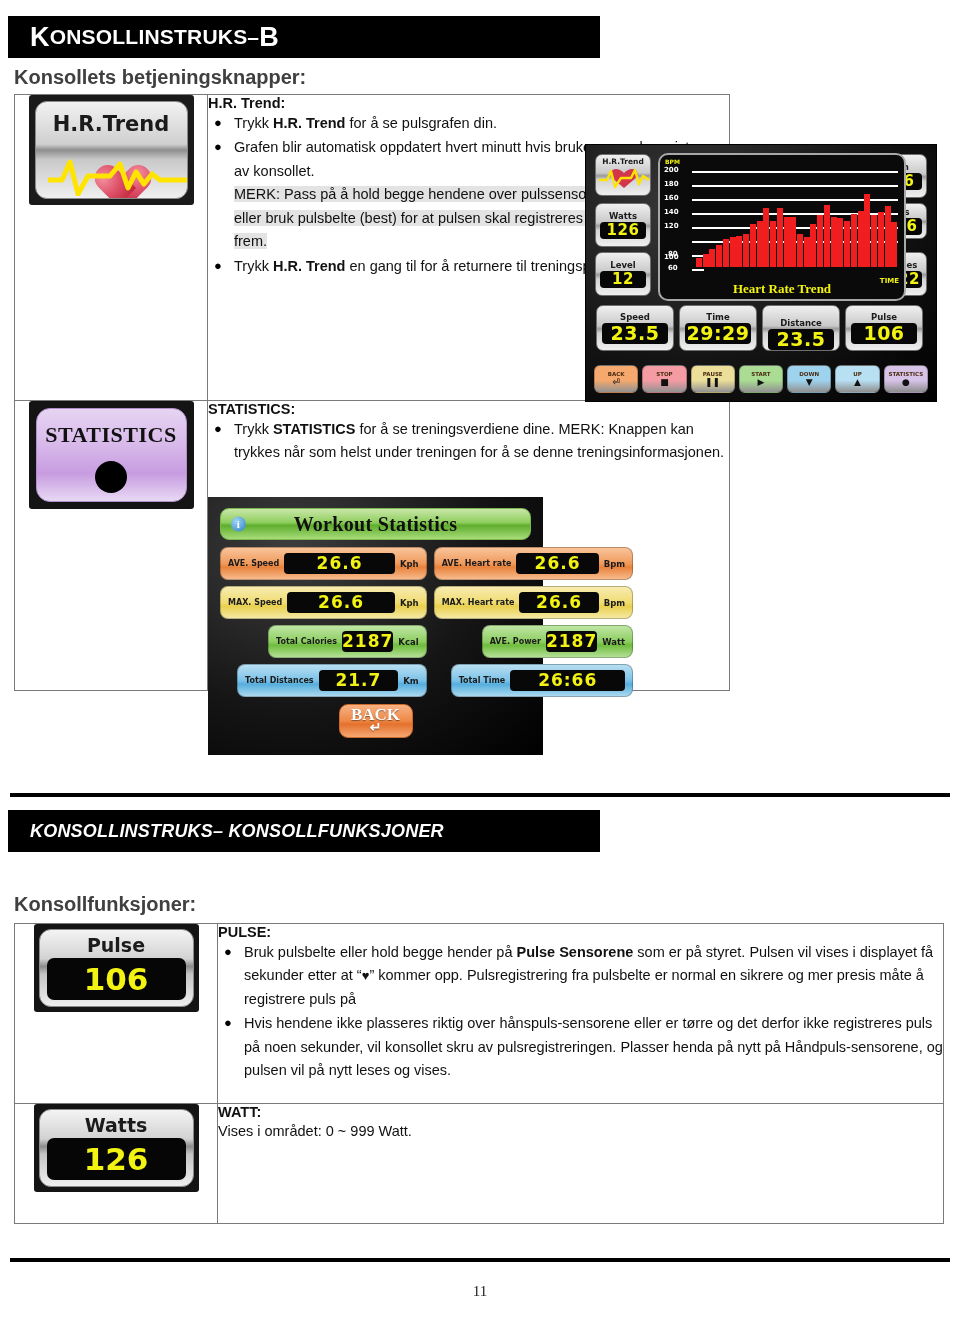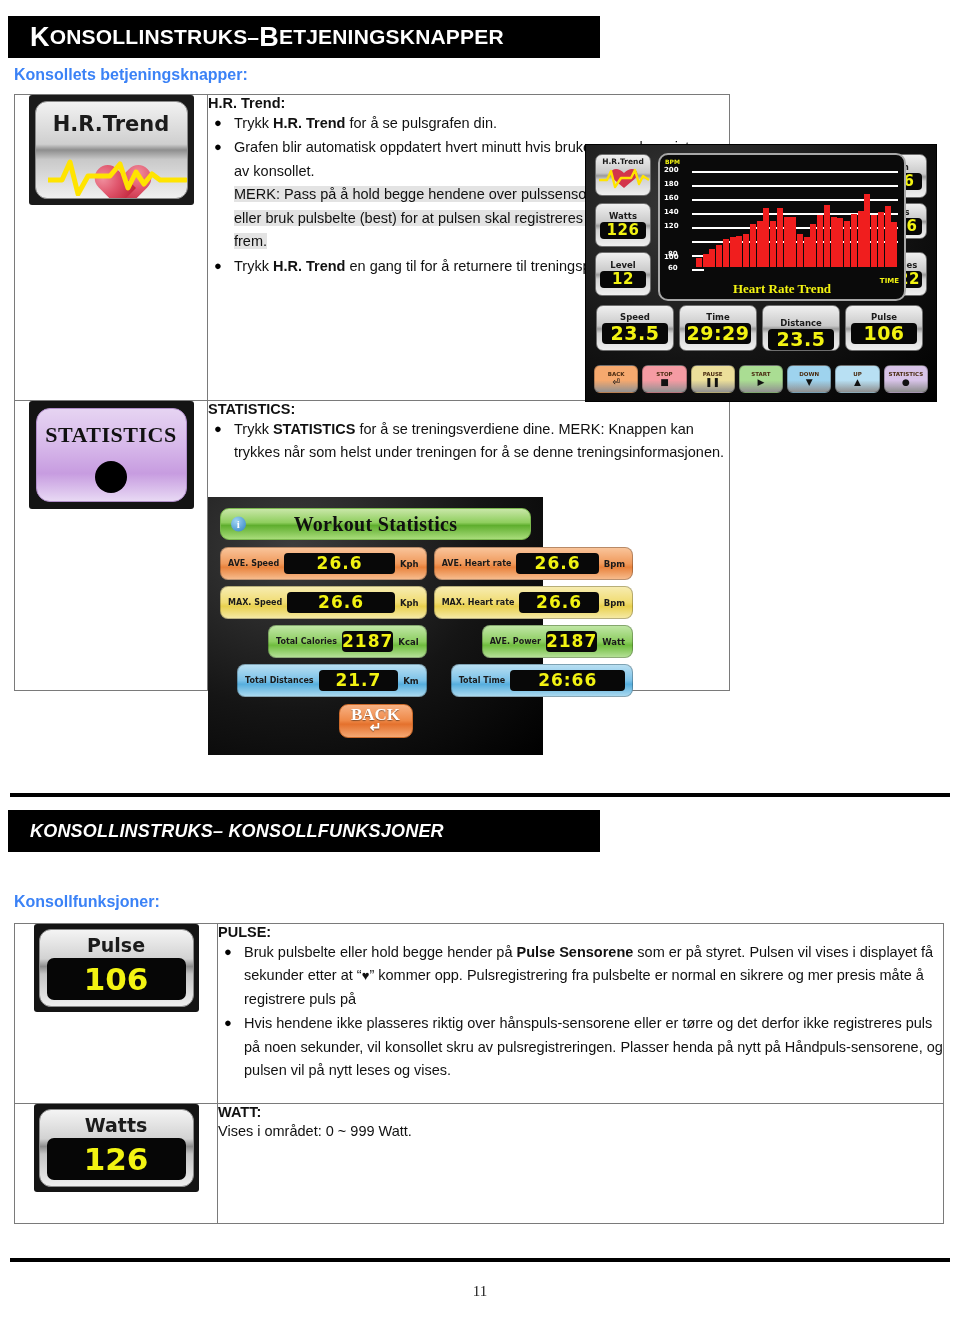--- a/index.html
+++ b/index.html
@@ -25,23 +25,23 @@
     align-items: center;
     padding-left: 22px;
     letter-spacing: .2px;
   }
   .banner .bigcap { font-size: 27px; font-weight: bold; }
   .banner .smcap  { font-size: 21px; font-weight: bold; }
 
   
   .subhead {
     position: absolute;
-    font-size: 16px;
+    font-size: 20px;
     font-weight: bold;
-    color: #3b82f6;
+    color: #404040;
   }
 
   
   .tbl {
     position: absolute;
     border-collapse: collapse;
     table-layout: fixed;
   }
   .tbl td {
     border: 1px solid #7a7a7a;
@@ -260,21 +260,20 @@
 </head>
 <body>
 
 <div class="page">
 
   <div class="banner" style="left:8px; top:16px; width:592px; height:42px;">
     <span class="bigcap">K</span>
       <span class="smcap">ONSOLLINSTRUKS</span>
       <span class="smcap"> – </span>
       <span class="bigcap">B</span>
-      <span class="smcap">ETJENINGSKNAPPER</span>
   </div>
 
   <div class="subhead" style="left:14px; top:66px;">Konsollets betjeningsknapper:</div>
 
   <table class="tbl" style="left:14px; top:94px; width:715px;">
     <tbody>
         <tr>
       <td class="imgcell" style="width:193px; height:306px;">
         <div class="hrbtn">
           <div class="hrbtn-in">

